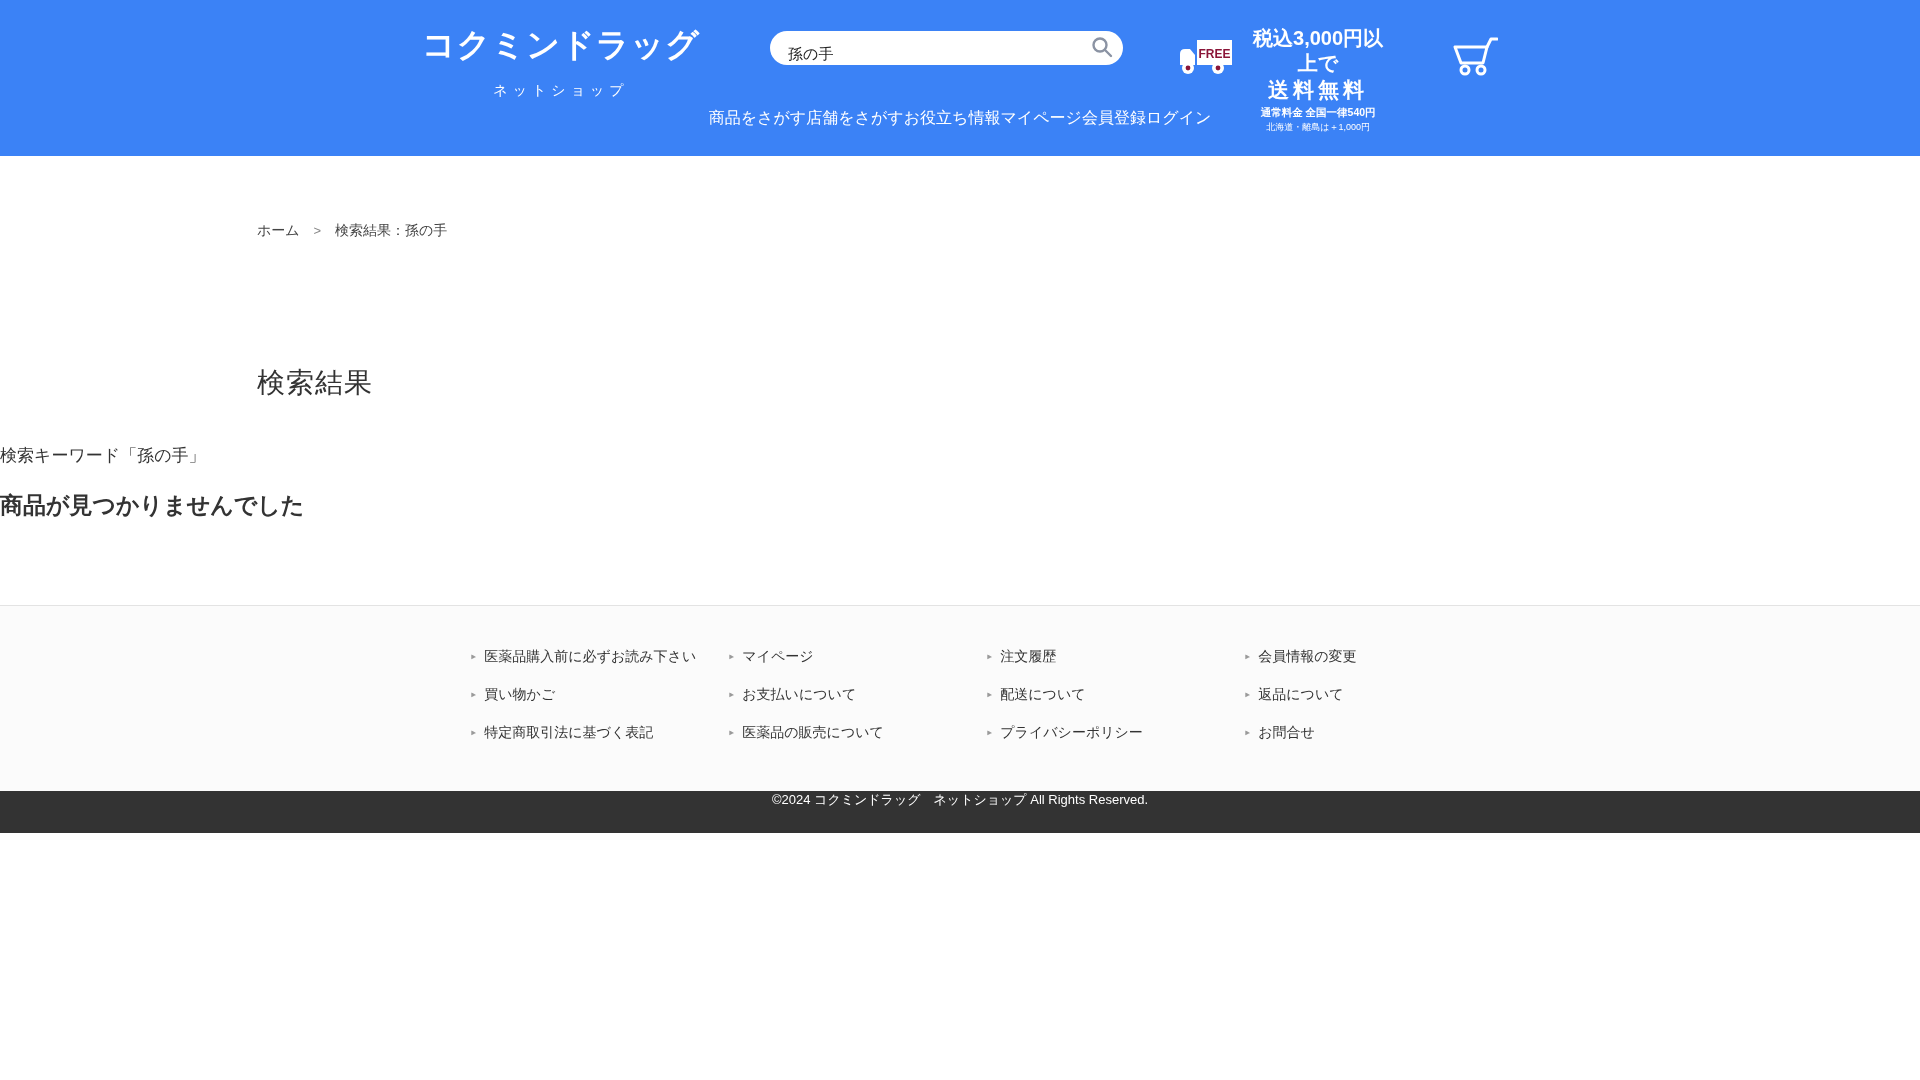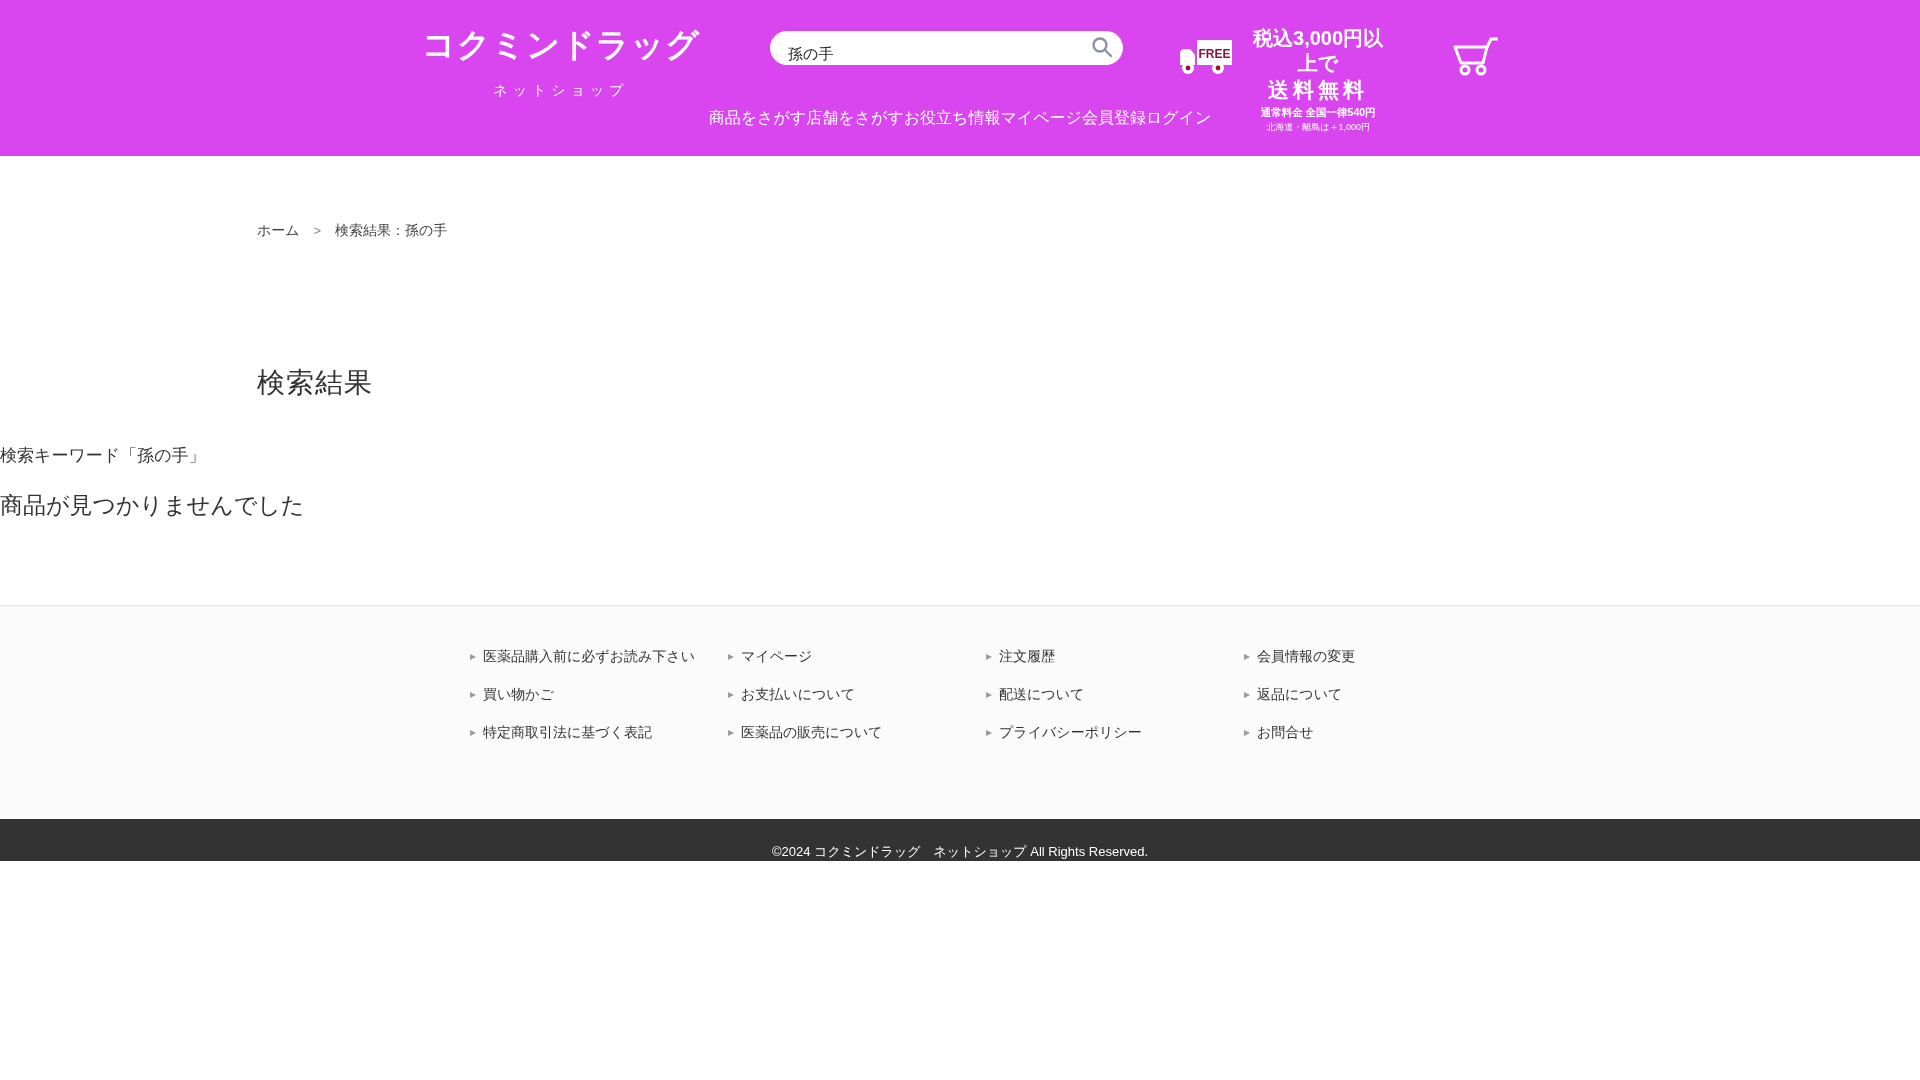--- a/index.html
+++ b/index.html
@@ -1,20 +1,20 @@
 <!DOCTYPE html>
 <html lang="ja"><head>
 <meta charset="utf-8">
 <style>
   * { margin:0; padding:0; box-sizing:border-box; }
   html,body { width:1920px; height:1080px; background:#ffffff;
     font-family:"Liberation Sans","DejaVu Sans",sans-serif; color:#333; }
 
   
-  .site-header { background:#d946ef; height:156px; width:100%; }
+  .site-header { background:#3b82f6; height:156px; width:100%; }
   .header-top { display:flex; align-items:flex-start; justify-content:center; padding-top:26px; height:100px; }
 
   .logo { display:flex; flex-direction:column; align-items:center; cursor:pointer; margin-right:70px; margin-top:2px; }
   .logo-title { color:#fff; font-weight:bold; font-size:33px; letter-spacing:1px; line-height:1; font-family:"DejaVu Sans","Liberation Sans",sans-serif; }
   .logo-sub { color:#fff; font-size:14px; letter-spacing:5px; margin-top:21px;font-family:Liberation Mono, monospace; }
 
   .search-wrap { position:relative; width:353px; margin-top:5px; }
   .search-input { width:353px; height:34px; border:none; border-radius:17px; padding:12px 44px 0 18px;
     font-size:15px; color:#222; outline:none; font-family:inherit; background:#fff; }
   .search-btn { position:absolute; right:6px; top:3px; width:30px; height:28px; border:none; background:transparent; cursor:pointer; }
@@ -34,31 +34,31 @@
 
   
   .breadcrumb { padding:66px 0 0 257px; font-size:14px; color:#444; height:449px; }
   .breadcrumb a { color:#444; text-decoration:none; cursor:pointer; }
   .crumb-sep { color:#888; margin:0 10px; font-size:13px; }
 
   .page-title { font-size:28px; font-weight:normal; color:#333; margin-top:124px; letter-spacing:1px; }
 
   .center-msgs { margin-left:-257px; }
   .keyword-line { font-size:17px; color:#333; margin-top:42px; }
-  .no-result { font-size:23px; color:#333; margin-top:23px; }
+  .no-result { font-size:23px; color:#333; margin-top:23px;font-weight:bold; }
 
   
-  .site-footer { background:#fbfbfb; border-top:1px solid #e3e3e3; height:214px; padding:42px 0 0 470px; }
+  .site-footer { background:#fbfbfb; border-top:1px solid #e3e3e3; height:186px; padding:42px 0 0 470px;font-family:Liberation Mono, monospace; }
   .footer-cols { display:flex; }
   .footer-col { width:258px; list-style:none; }
   .footer-col li { margin-bottom:20px; font-size:14px; }
   .footer-col a { color:#333; text-decoration:none; cursor:pointer; }
   .bullet { color:#9a9a9a; font-size:12px; margin-right:7px; position:relative; top:-1px; }
 
-  .bottom-bar { background:#333333; height:42px; display:flex; align-items:flex-end; justify-content:center; }
+  .bottom-bar { background:#333333; height:42px; display:flex; align-items:flex-start; justify-content:center; }
   .bottom-bar span { color:#fff; font-size:13px; }
 </style>
 </head>
 <body>
 
 <header class="site-header">
   <div class="header-top">
 
     <div class="logo">
       <span class="logo-title">コクミンドラッグ</span>

